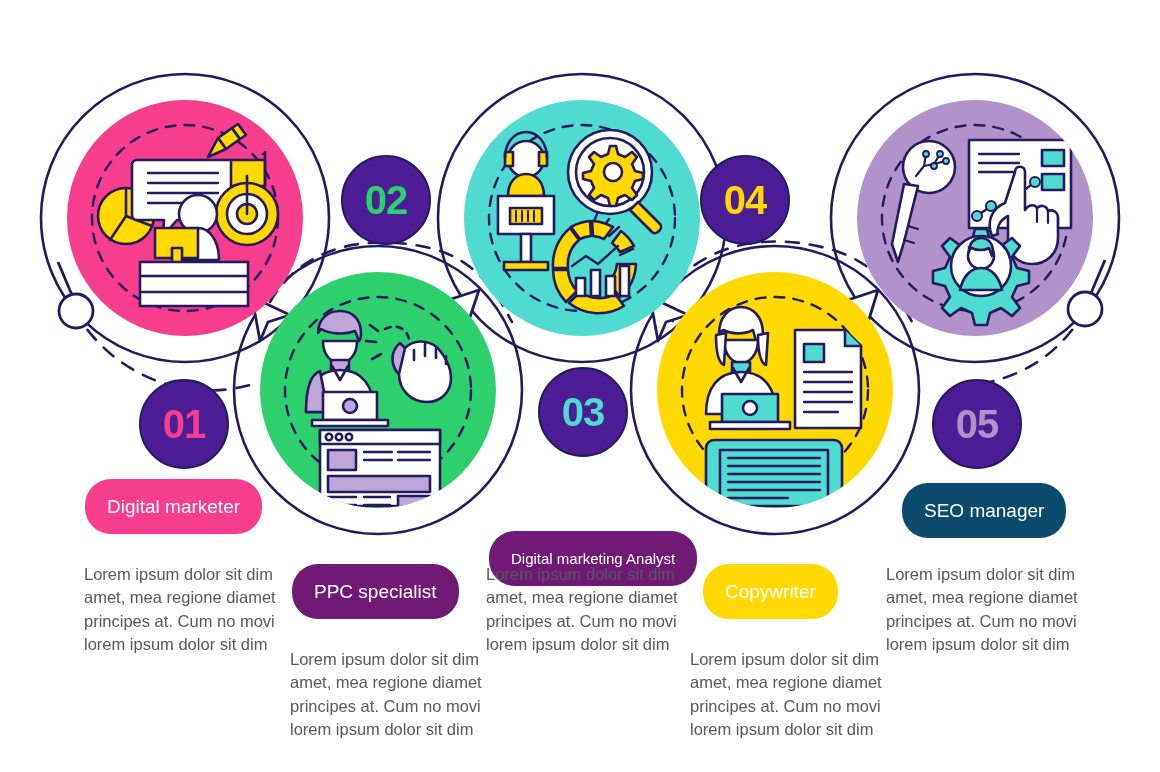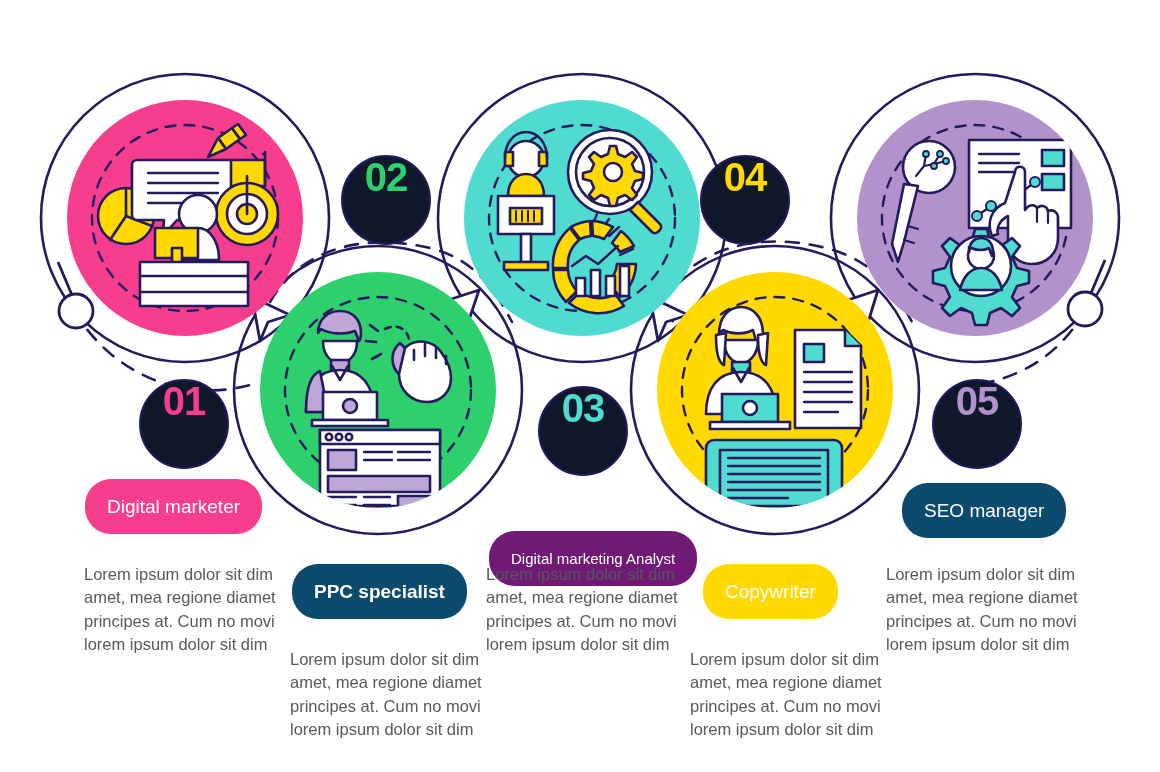--- a/index.html
+++ b/index.html
@@ -1,20 +1,20 @@
 <!DOCTYPE html>
 <html><head>
 <meta charset="utf-8">
 <style>
   html,body{margin:0;padding:0;background:#ffffff;}
   body{width:1160px;height:772px;overflow:hidden;font-family:"Liberation Sans",sans-serif;}
   #stage{position:relative;width:1160px;height:772px;background:#fff;}
   #art{position:absolute;left:0;top:0;width:1160px;height:772px;}
   .num{position:absolute;width:86px;height:86px;border-radius:50%;border:2.5px solid #241a5e;
-       display:flex;justify-content:center;background:#0f172a;
+       display:flex;align-items:center;justify-content:center;background:#4c1d95;
        font-size:40px;font-weight:700;letter-spacing:-1px;line-height:1;}
   .pill{position:absolute;border-radius:26px;color:#fff;display:flex;align-items:center;
         justify-content:center;font-size:19px;font-weight:400;height:55px;white-space:nowrap;padding:0 22px;}
   .body-txt{position:absolute;color:#58585e;font-size:16.5px;line-height:1.42;width:200px;}
   .b-center{text-align:left;margin-top:32px;}
 </style>
 </head>
 <body>
 
 <div id="stage">
@@ -264,34 +264,34 @@
       </g>
     </g>
   </svg>
 
   <div class="num" style="left:139px;top:379px;">
       <span style="color:#f73d8d">01</span>
     </div>
   <div class="num" style="left:341px;top:155px;">
       <span style="color:#2ed06e">02</span>
     </div>
-  <div class="num" style="left:538px;top:386px;">
+  <div class="num" style="left:538px;top:367px;">
       <span style="color:#4fdbd0">03</span>
     </div>
   <div class="num" style="left:700px;top:155px;">
       <span style="color:#ffd900">04</span>
     </div>
   <div class="num" style="left:932px;top:379px;">
       <span style="color:#b292ca">05</span>
     </div>
 
   <div class="pill" style="left:85px;top:479px;background:#f73d8d;">
     <span>Digital marketer</span>
   </div>
-  <div class="pill" style="left:292px;top:564px;background:#0c4a6e;font-weight:bold;">
+  <div class="pill" style="left:292px;top:564px;background:#701a75;">
     <span>PPC specialist</span>
   </div>
   <div class="pill" style="left:489px;top:483px;background:#701a75;font-size:15px;margin-top:48px;">
     <span>Digital marketing Analyst</span>
   </div>
   <div class="pill" style="left:703px;top:564px;background:#ffd900;">
     <span>Copywriter</span>
   </div>
   <div class="pill" style="left:902px;top:483px;background:#0c4a6e;">
     <span>SEO manager</span>

